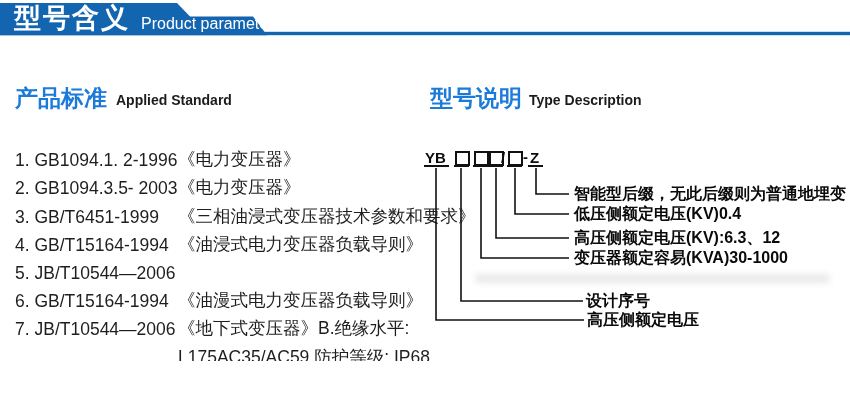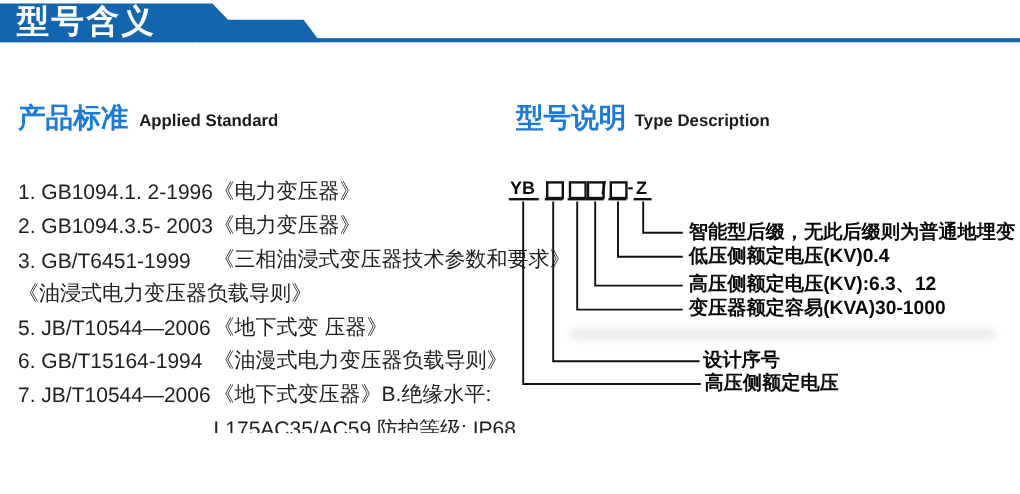--- a/index.html
+++ b/index.html
@@ -8,21 +8,21 @@
     font-family:"Liberation Sans","DejaVu Sans",sans-serif;
   }
   .abs{position:absolute;}
   
   .header-svg{position:absolute;left:0;top:0;}
   .page-title{
     left:14px;top:3px;color:#ffffff;font-size:27px;font-weight:700;
     letter-spacing:2px;line-height:30px;white-space:nowrap;
   }
   .page-subtitle{
-    left:141px;top:32px;color:#ffffff;font-size:11px;font-weight:400;
+    left:141px;top:16px;color:#ffffff;font-size:16px;font-weight:400;
     line-height:16px;white-space:nowrap;
   }
   
   .sec-cn{font-size:23px;font-weight:700;color:#1c7ad9;white-space:nowrap;line-height:26px;}
   .sec-en{font-size:14px;font-weight:600;color:#1b1b1b;white-space:nowrap;line-height:16px;}
   
   .std-list{left:15px;top:143px;width:420px;margin:0;padding:0;list-style:none;}
   .std-list li{display:flex;height:28.2px;align-items:flex-end;}
   .std-code{width:163px;flex:none;font-size:17.5px;color:#1e1e1e;white-space:nowrap;}
   .std-title{font-size:17.5px;color:#1e1e1e;white-space:nowrap;}
@@ -63,25 +63,25 @@
     </li>
     <li>
       <span class="std-code">2. GB1094.3.5- 2003</span>
       <span class="std-title">《电力变压器》</span>
     </li>
     <li>
       <span class="std-code">3. GB/T6451-1999</span>
       <span class="std-title">《三相油浸式变压器技术参数和要求》</span>
     </li>
     <li>
+      <span class="std-code">4. GB/T15164-1994</span>
       <span class="std-title">《油浸式电力变压器负载导则》</span>
     </li>
     <li>
       <span class="std-code">5. JB/T10544—2006</span>
-      <span class="std-title">《地下式变 压器》</span>
     </li>
     <li>
       <span class="std-code">6. GB/T15164-1994</span>
       <span class="std-title">《油漫式电力变压器负载导则》</span>
     </li>
     <li>
       <span class="std-code">7. JB/T10544—2006</span>
       <span class="std-title">《地下式变压器》B.绝缘水平:</span>
     </li>
     <li>

